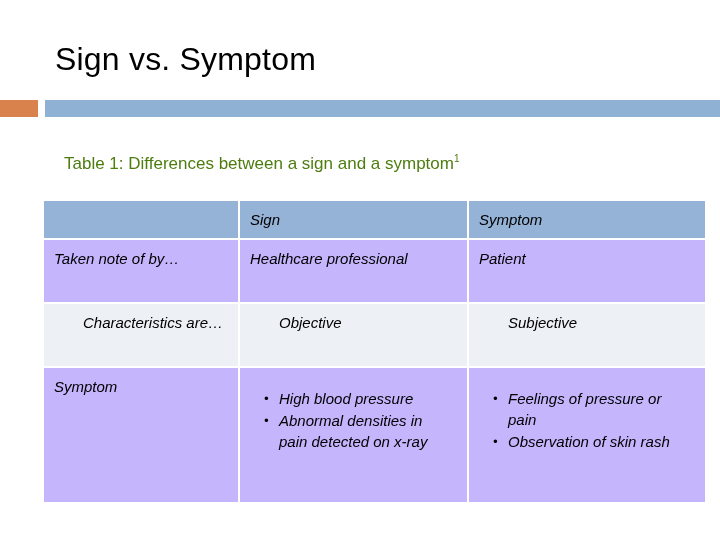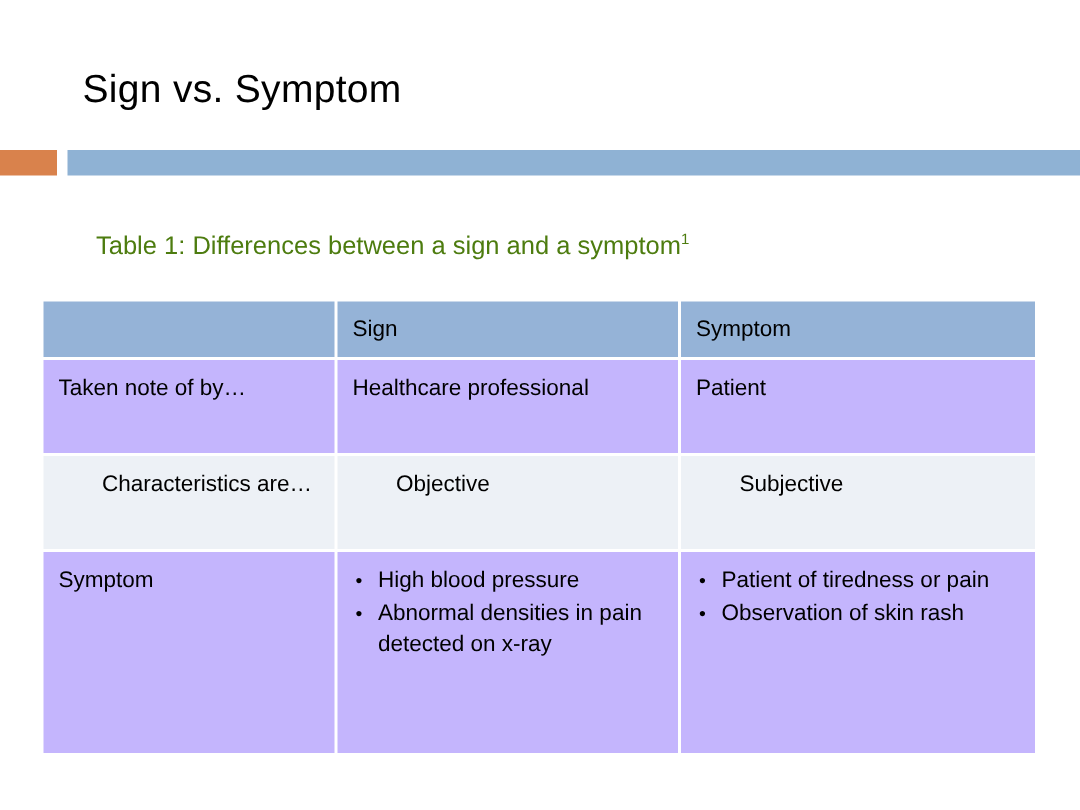--- a/index.html
+++ b/index.html
@@ -13,21 +13,21 @@
     font-family: "Liberation Sans", sans-serif;
     overflow: hidden;
     position: relative;
   }
 
   
   .slide-title {
     position: absolute;
     left: 55px;
     top: 36px;
-    font-size: 26px;
+    font-size: 32px;
     line-height: 46px;
     color: #000000;
     font-weight: 400;
     letter-spacing: 0.2px;
     white-space: nowrap;
   }
 
   
   .divider {
     position: absolute;
@@ -57,27 +57,28 @@
   }
   .table-caption sup {
     font-size: 10px;
     vertical-align: super;
     line-height: 0;
   }
 
   
   .data-table {
     position: absolute;
-    left: 27px;
+    left: 42px;
     top: 199px;
     width: 665px;
     border-collapse: separate;
     border-spacing: 2px;
     table-layout: fixed;
     background: #ffffff;
+    font-style: italic;
   }
   .data-table td,
   .data-table th {
     vertical-align: top;
     padding: 8px 9px 8px 10px;
     font-size: 15px;
     line-height: 21px;
     color: #000000;
     text-align: left;
     font-weight: normal;
@@ -97,21 +98,21 @@
 
   tbody tr.row-shade td  { background: #c4b5fd; }
   tbody tr.row-light td  { background: #edf1f6; padding-left: 39px; }
 
   tr.row-1 td { height: 46px; }
   tr.row-2 td { height: 46px; }
   tr.row-3 td { height: 118px; }
 
   
   ul.cell-bullets {
-    margin: 0;
+    margin: 12px;
     padding: 0;
     list-style: none;
   }
   ul.cell-bullets li {
     position: relative;
     padding-left: 17px;
     margin: 0 0 1px 0;
     line-height: 21px;
   }
   ul.cell-bullets li::before {
@@ -162,19 +163,19 @@
     <tr class="row-shade row-3">
       <td>Symptom</td>
       <td>
         <ul class="cell-bullets">
           <li>High blood pressure</li>
           <li>Abnormal densities in pain detected on x-ray</li>
         </ul>
       </td>
       <td>
         <ul class="cell-bullets">
-          <li>Patient of tiredness or pain</li>
+          <li>Feelings of pressure or pain</li>
           <li>Observation of skin rash</li>
         </ul>
       </td>
     </tr>
   </tbody>
 </table>
 
 </body></html>

